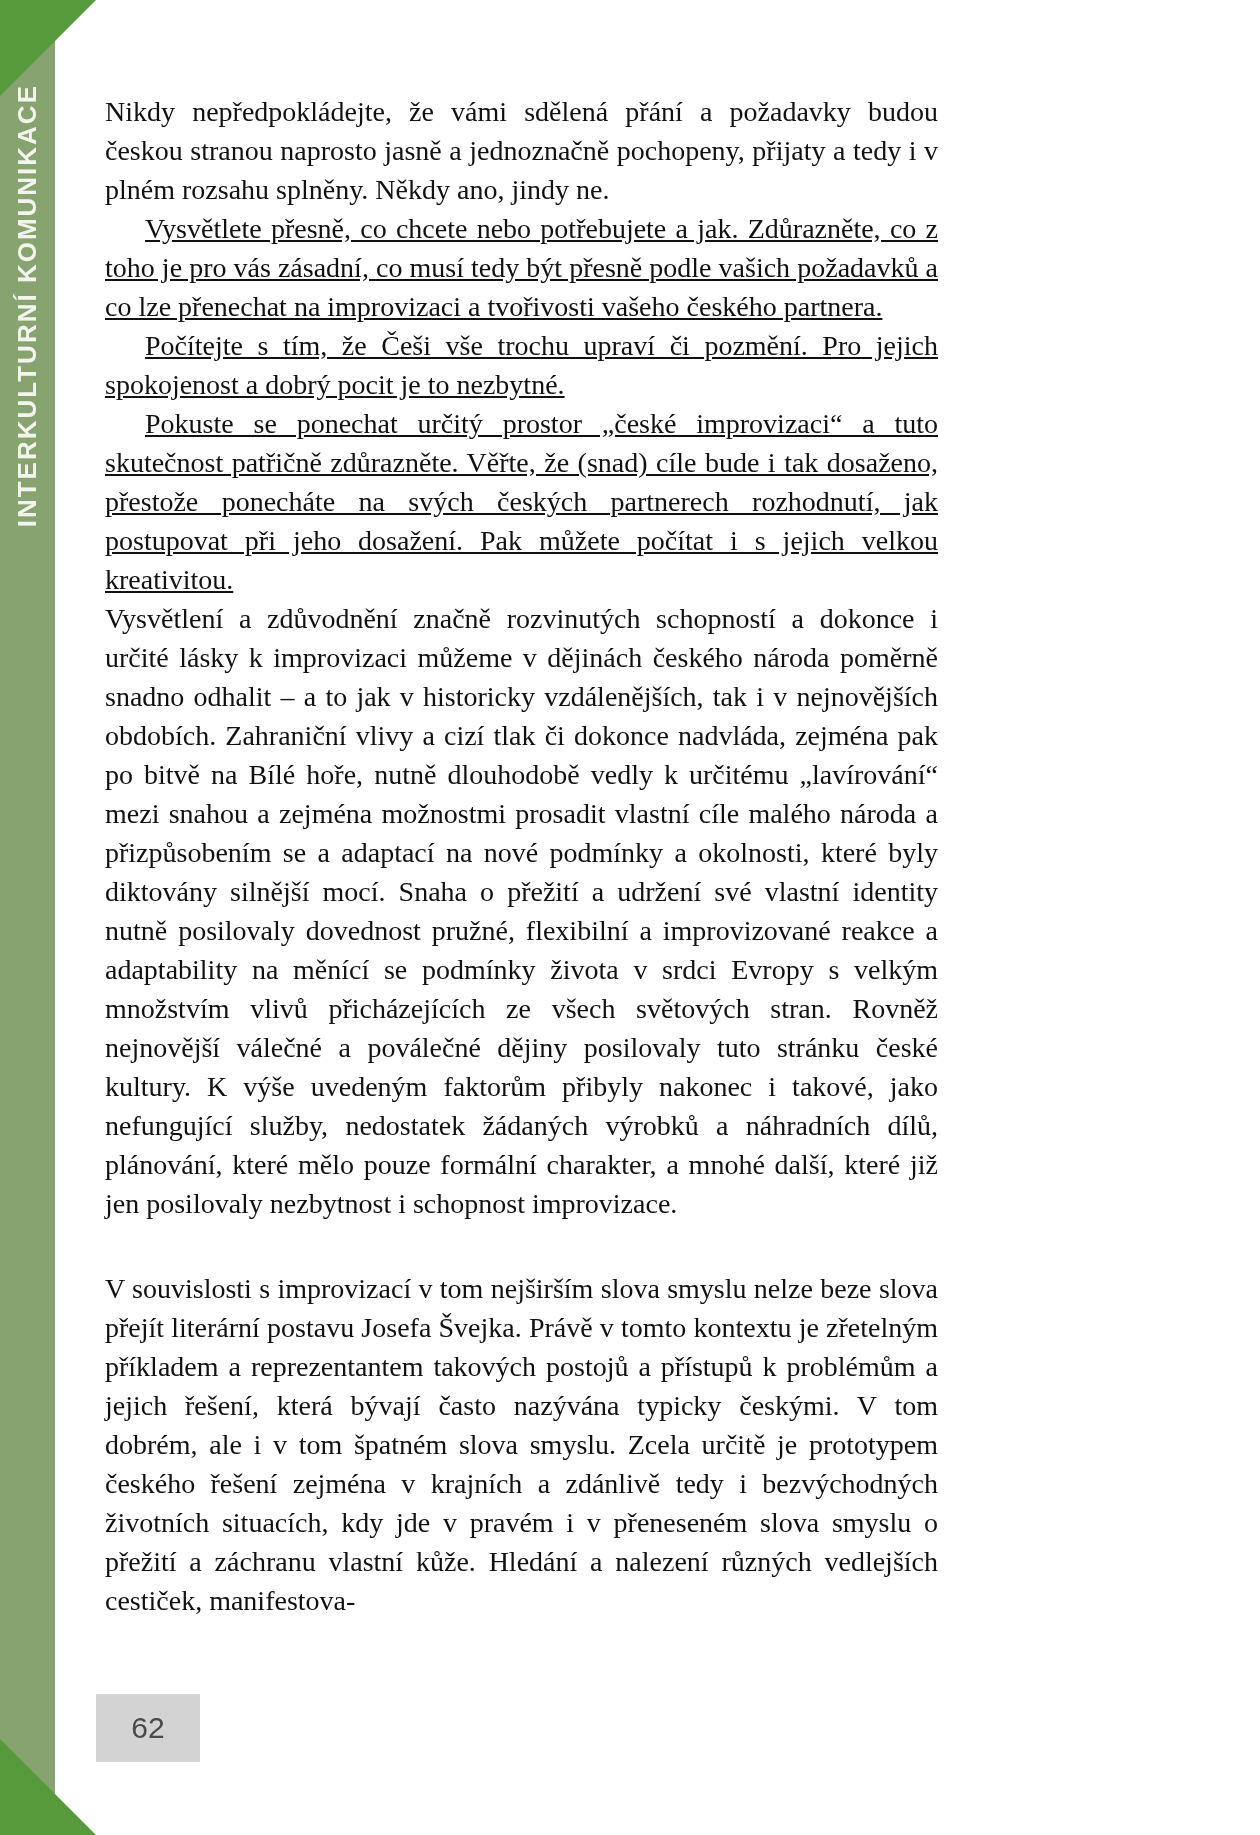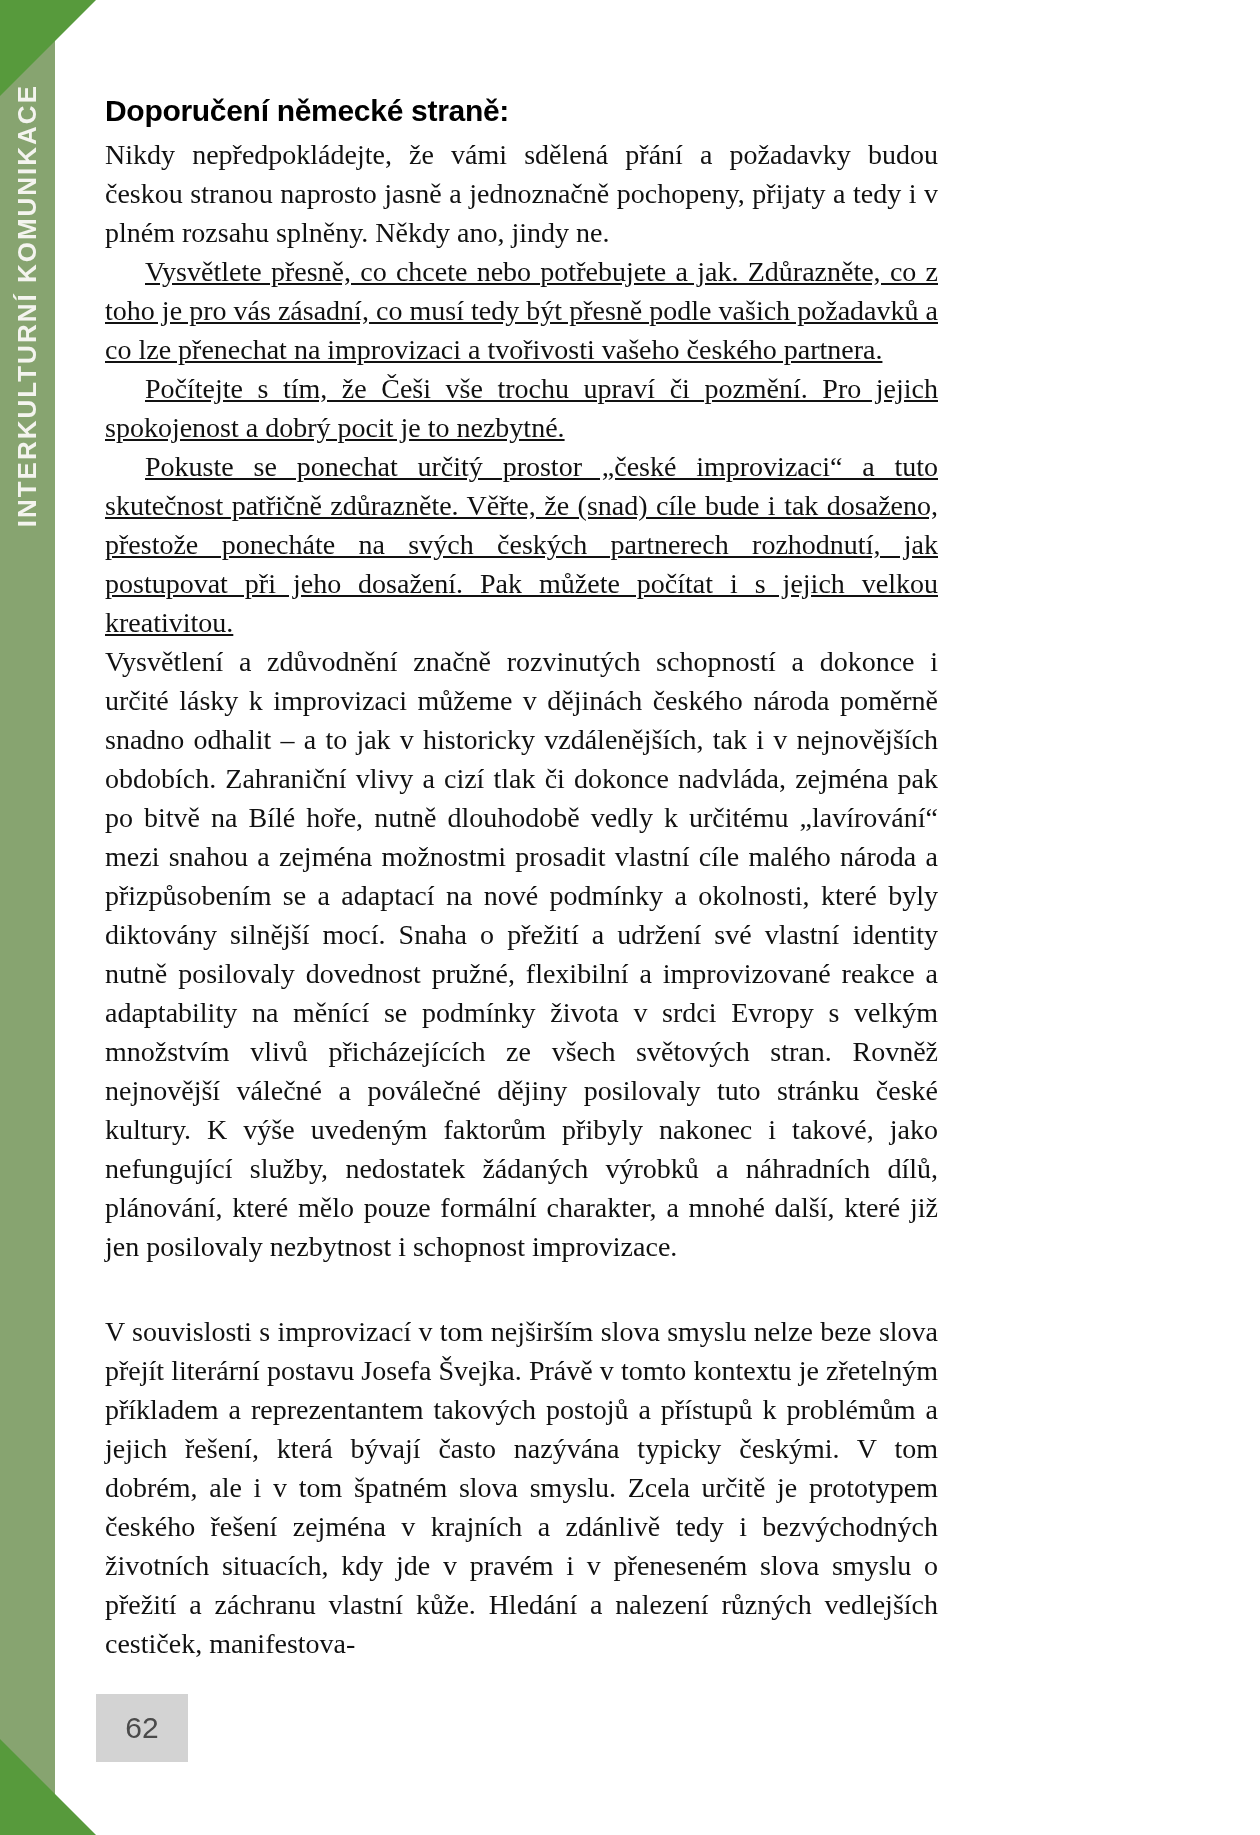--- a/index.html
+++ b/index.html
@@ -78,21 +78,21 @@
     text-align: justify;
     margin: 0;
   }
   p.para.indent { text-indent: 40px; text-decoration: underline; }
   p.para.gap-before { margin-top: 46px; }
 
   
   .page-num-box {
     position: absolute;
     left: 96px; top: 1694px;
-    width: 92px; height: 68px;
+    width: 104px; height: 68px;
     background: var(--pagebox-bg, #D3D3D3);
     display: flex;
     align-items: center;
     justify-content: center;
   }
   .page-num-box span {
     font-family: "Liberation Sans", sans-serif;
     font-size: 30px;
     color: var(--pagenum-color, #4A4A4A);
   }
@@ -103,21 +103,20 @@
 <div class="strip"></div>
 <div class="tri-top"></div>
 <div class="tri-bottom"></div>
 
 <div class="sidebar-label-box">
   <span>INTERKULTURNÍ KOMUNIKACE</span>
 </div>
 
 <div class="content">
     <section>
-      <h2 class="heading">Doporučení německé straně:</h2>
       <p class="para">Nikdy nepředpokládejte, že vámi sdělená přání a požadavky budou českou stranou naprosto jasně a jednoznačně pochopeny, přijaty a tedy i v plném rozsahu splněny. Někdy ano, jindy ne.</p>
       <p class="para indent">Vysvětlete přesně, co chcete nebo potřebujete a jak. Zdůrazněte, co z toho je pro vás zásadní, co musí tedy být přesně podle vašich požadavků a co lze přenechat na improvizaci a tvořivosti vašeho českého partnera.</p>
       <p class="para indent">Počítejte s tím, že Češi vše trochu upraví či pozmění. Pro jejich spokojenost a dobrý pocit je to nezbytné.</p>
       <p class="para indent">Pokuste se ponechat určitý prostor „české improvizaci“ a tuto skutečnost patřičně zdůrazněte. Věřte, že (snad) cíle bude i tak dosaženo, přestože ponecháte na svých českých partnerech rozhodnutí, jak postupovat při jeho dosažení. Pak můžete počítat i s jejich velkou kreativitou.</p>
     </section>
     <section>
       <p class="para">Vysvětlení a zdůvodnění značně rozvinutých schopností a dokonce i určité lásky k improvizaci můžeme v dějinách českého národa poměrně snadno odhalit – a to jak v historicky vzdálenějších, tak i v nejnovějších obdobích. Zahraniční vlivy a cizí tlak či dokonce nadvláda, zejména pak po bitvě na Bílé hoře, nutně dlouhodobě vedly k určitému „lavírování“ mezi snahou a zejména možnostmi prosadit vlastní cíle malého národa a přizpůsobením se a adaptací na nové podmínky a okolnosti, které byly diktovány silnější mocí. Snaha o přežití a udržení své vlastní identity nutně posilovaly dovednost pružné, flexibilní a improvizované reakce a adaptability na měnící se podmínky života v srdci Evropy s velkým množstvím vlivů přicházejících ze všech světových stran. Rovněž nejnovější válečné a poválečné dějiny posilovaly tuto stránku české kultury. K výše uvedeným faktorům přibyly nakonec i takové, jako nefungující služby, nedostatek žádaných výrobků a náhradních dílů, plánování, které mělo pouze formální charakter, a mnohé další, které již jen posilovaly nezbytnost i schopnost improvizace.</p>
       <p class="para gap-before">V souvislosti s improvizací v tom nejširším slova smyslu nelze beze slova přejít literární postavu Josefa Švejka. Právě v tomto kontextu je zřetelným příkladem a reprezentantem takových postojů a přístupů k problémům a jejich řešení, která bývají často nazývána typicky českými. V tom dobrém, ale i v tom špatném slova smyslu. Zcela určitě je prototypem českého řešení zejména v krajních a zdánlivě tedy i bezvýchodných životních situacích, kdy jde v pravém i v přeneseném slova smyslu o přežití a záchranu vlastní kůže. Hledání a nalezení různých vedlejších cestiček, manifestova-</p>
     </section>
   </div>

